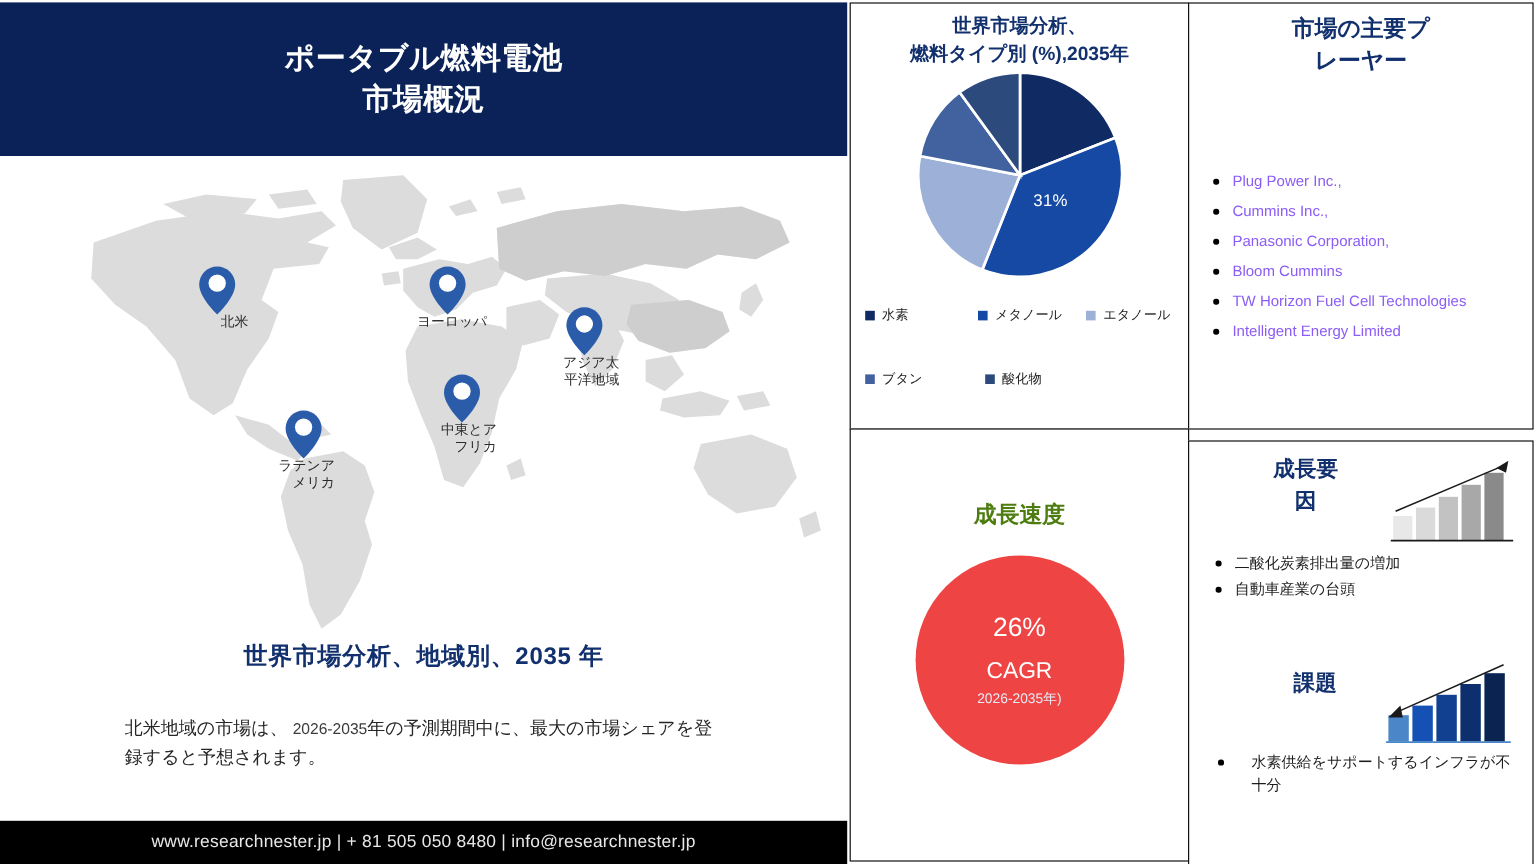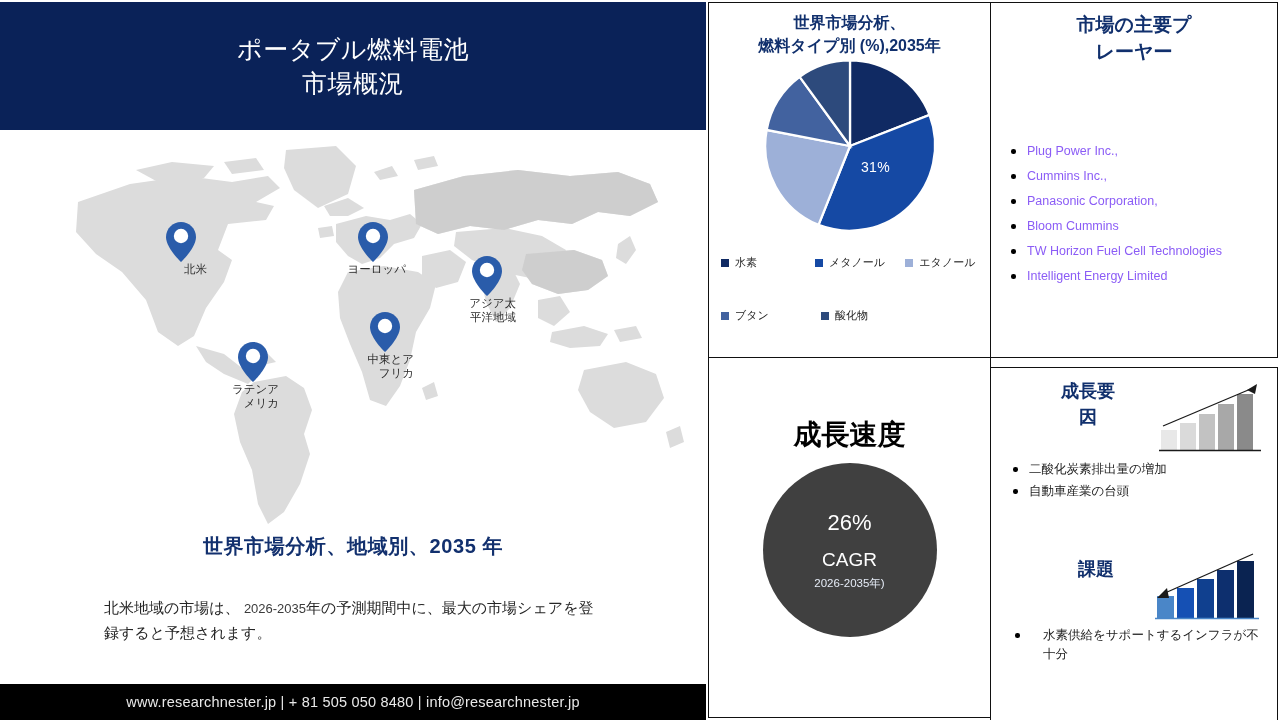--- a/index.html
+++ b/index.html
@@ -10,21 +10,21 @@
   }
   .page{position:relative;width:1280px;height:720px;}
 
   
   .left-panel{position:absolute;left:0;top:0;width:706px;height:720px;background:#ffffff;}
   .title-band{
     position:absolute;left:0;top:2px;width:706px;height:128px;
     background:#0a2258;display:flex;align-items:center;justify-content:center;
   }
   .title-band .title-text{
-    color:#ffffff;text-align:center;font-weight:400;
+    color:#ffffff;text-align:center;font-weight:700;
     font-size:25px;line-height:34px;letter-spacing:.5px;
   }
   .footer-band{
     position:absolute;left:0;top:684px;width:706px;height:36px;background:#000000;
     display:flex;align-items:center;justify-content:center;
   }
   .footer-band .footer-text{color:#e8e8e8;font-size:14.5px;letter-spacing:.2px;}
 
   .map-wrap{position:absolute;left:0;top:132px;width:706px;height:400px;}
   .map-svg{position:absolute;left:18px;top:0;width:670px;height:400px;}
@@ -86,24 +86,24 @@
     font-size:12.5px;line-height:16px;color:#8b5cf6;
   }
   .players li:before{
     content:"";position:absolute;left:6px;top:6px;width:4.5px;height:4.5px;
     border-radius:50%;background:#000000;
   }
   .players{margin:0;padding:0;}
 
   
   .cagr-head{position:absolute;left:0;top:58px;width:281px;text-align:center;
-    color:#000000;font-weight:700;font-size:28px;}
+    color:#4d7c0f;font-weight:700;font-size:19px;}
   .cagr-circle{
     position:absolute;left:50%;top:105px;transform:translateX(-50%);
-    width:174px;height:174px;border-radius:50%;background:#404040;
+    width:174px;height:174px;border-radius:50%;background:#ef4444;
     display:flex;flex-direction:column;align-items:center;justify-content:center;
   }
   .cagr-circle .v{color:#ffffff;font-size:22px;line-height:28px;}
   .cagr-circle .l{color:#ffffff;font-size:19px;line-height:26px;margin-top:10px;}
   .cagr-circle .p{color:#e6ecf7;font-size:11.5px;line-height:16px;margin-top:2px;}
 
   
   .gf-head{position:absolute;left:38px;top:10px;width:118px;text-align:center;
     color:#11306d;font-weight:700;font-size:18px;line-height:26px;}
   .gf-chart{position:absolute;right:12px;top:10px;width:108px;height:78px;}

